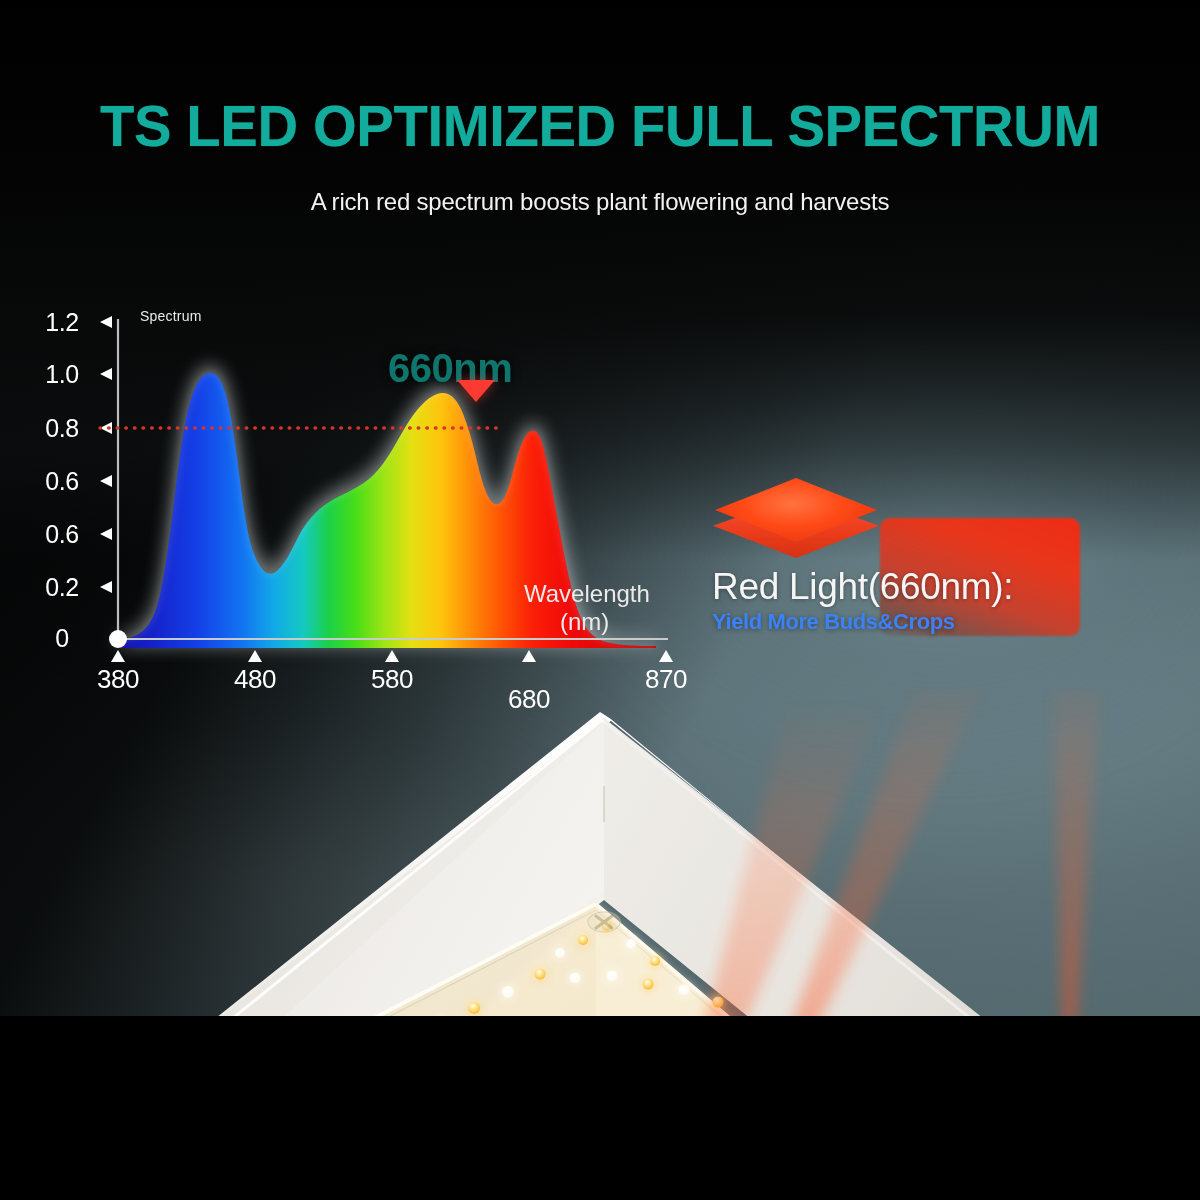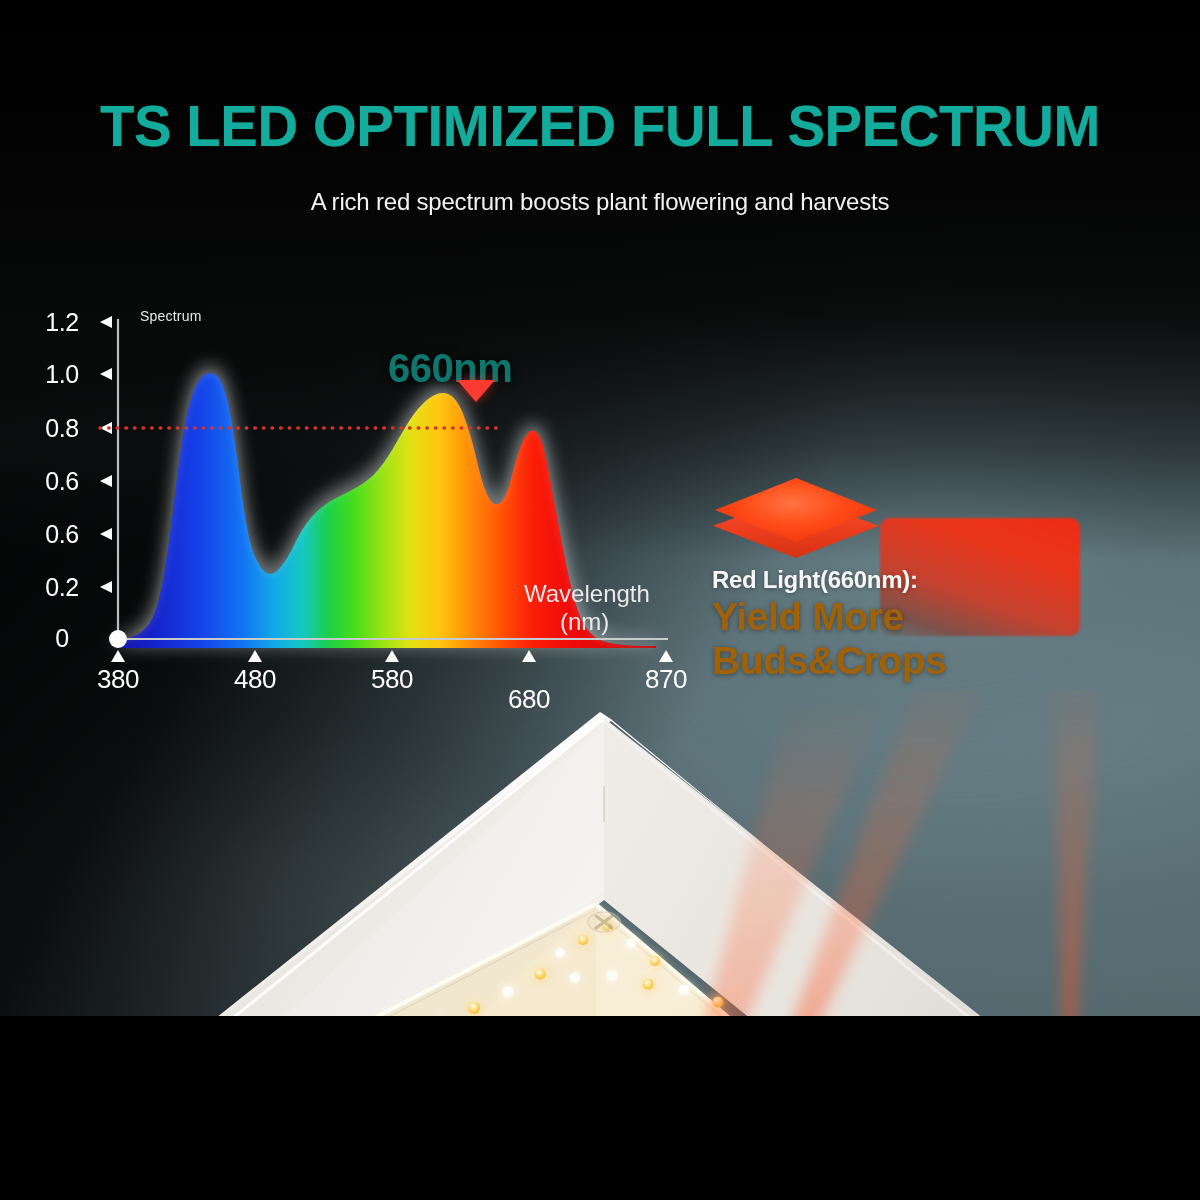--- a/index.html
+++ b/index.html
@@ -125,25 +125,25 @@
     position:absolute;left:8px;top:6px;width:162px;height:64px;
     background:radial-gradient(ellipse at 48% 40%, #ff7340 0%, #ff4a17 42%, #f03a10 72%, #e03408 100%);
     clip-path:polygon(50% 0%,100% 50%,50% 100%,0% 50%);
     box-shadow:0 0 22px 8px rgba(255,90,40,.55);
     filter:blur(.4px);
   }
   .red-text{
     position:absolute;left:712px;top:566px;width:430px;
   }
   .red-text .l1{
-    font-size:24px;color:#f5f5f5;font-weight:700;letter-spacing:-0.3px;
+    font-size:37px;color:#f5f5f5;font-weight:400;letter-spacing:-0.3px;
     text-shadow:0 1px 4px rgba(0,0,0,.35);
   }
   .red-text .l2{
-    font-size:39px;color:#a16207;font-weight:bold;letter-spacing:-0.4px;
+    font-size:22px;color:#3b82f6;font-weight:bold;letter-spacing:-0.4px;
     margin-top:1px;
     text-shadow:0 1px 5px rgba(0,0,0,.4);
   }
 
   
   #panel{
     position:absolute;left:0;top:690px;width:1200px;height:510px;
     overflow:hidden;
   }
   .panel-svg{position:absolute;left:0;top:0;}

